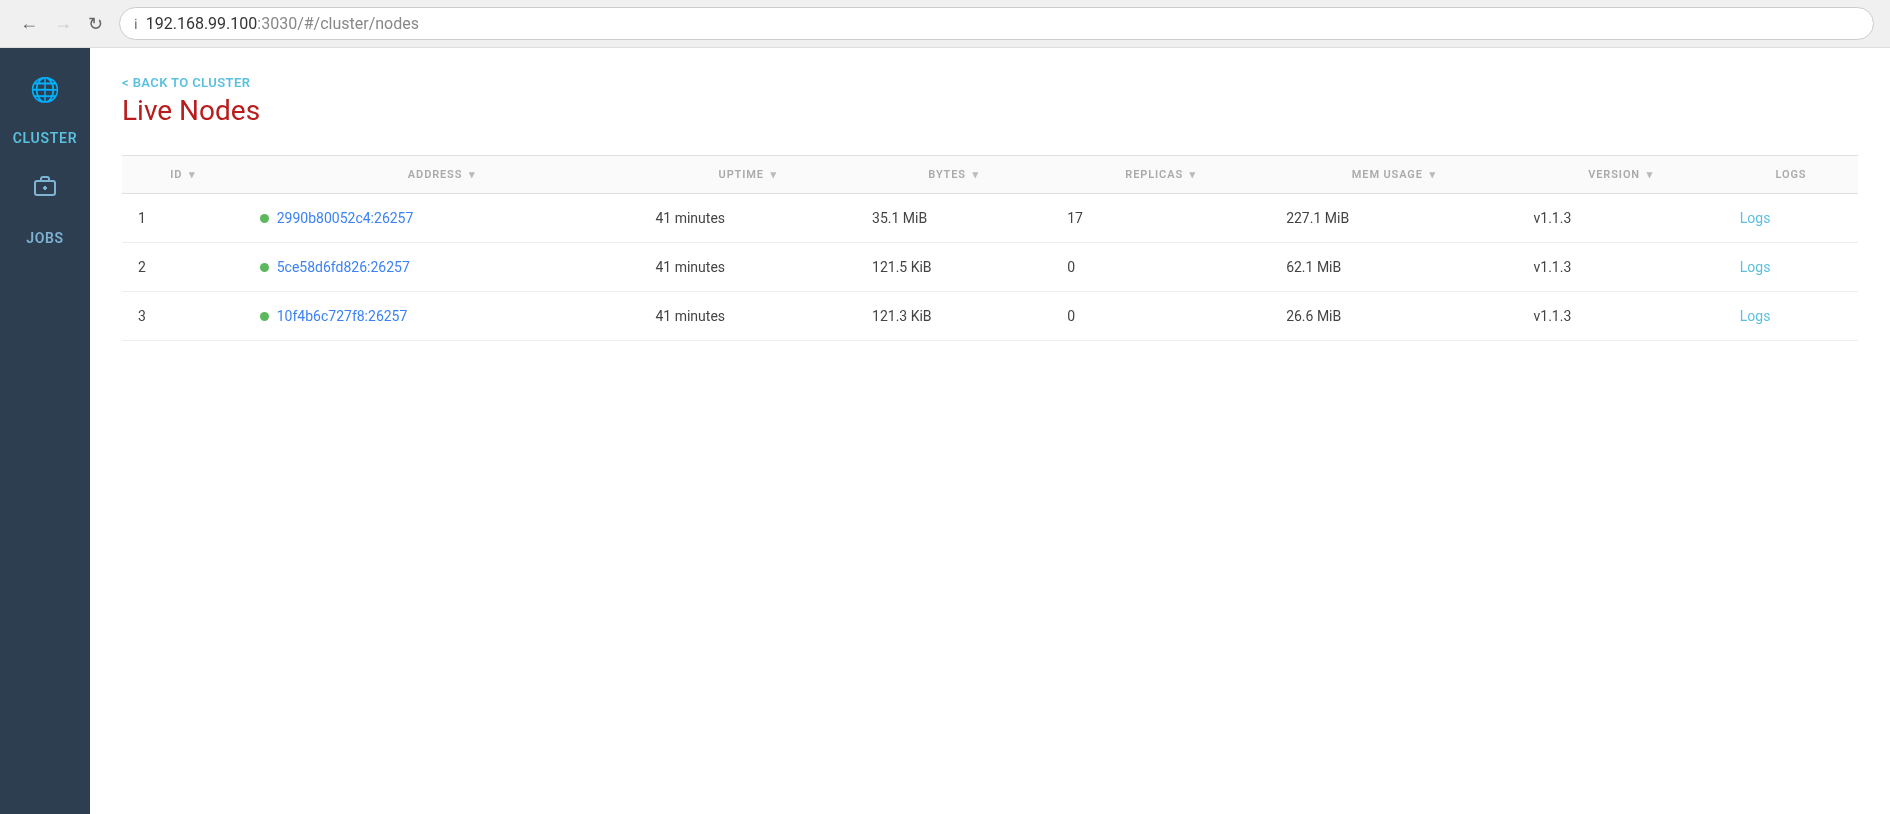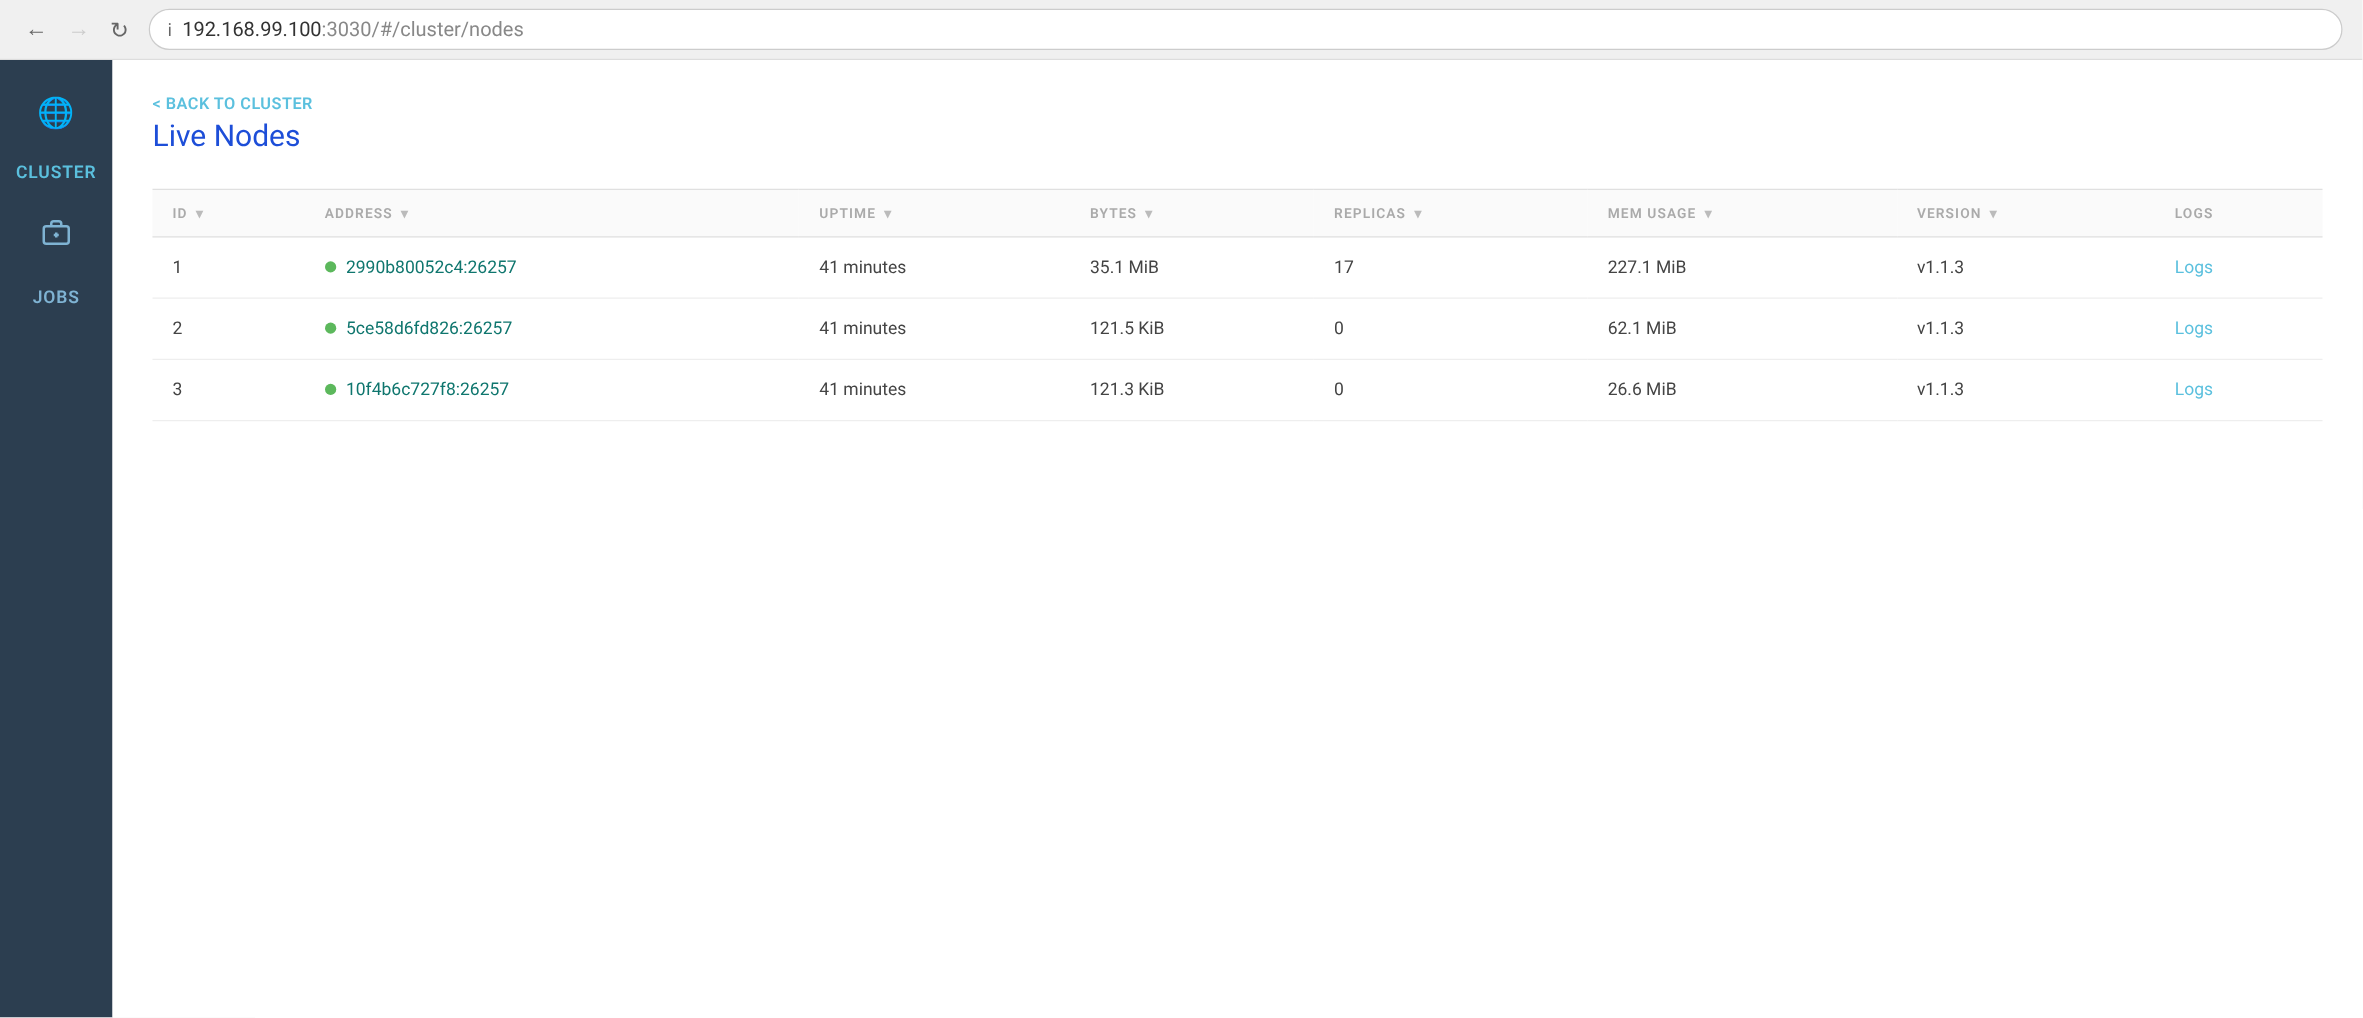--- a/index.html
+++ b/index.html
@@ -50,41 +50,41 @@
     .main-content { flex: 1; background: white; overflow-y: auto; padding: 24px 32px; }
 
     
     .back-link {
       color: #5bc0de; font-size: 13px; font-weight: 600; text-decoration: none;
       letter-spacing: 0.03em; display: inline-block; margin-bottom: 4px;
     }
 
     
     .page-title {
-      font-size: 24px; font-weight: 400; color: #1d4ed8; margin-bottom: 28px;
+      font-size: 28px; font-weight: 400; color: #b91c1c; margin-bottom: 28px;
     }
 
     
     .nodes-table { width: 100%; border-collapse: collapse; }
     .nodes-table thead tr {
       border-top: 1px solid #e0e0e0; border-bottom: 1px solid #e0e0e0;
     }
     .nodes-table th {
-      text-align: left; padding: 12px 16px; font-size: 11px; font-weight: 600;
+      text-align: center; padding: 12px 16px; font-size: 11px; font-weight: 600;
       color: #aaa; letter-spacing: 0.08em; text-transform: uppercase;
       background: #fafafa; white-space: nowrap;
     }
     .nodes-table th .sort-arrow { color: #bbb; margin-left: 3px; }
     .nodes-table tbody tr {
       border-bottom: 1px solid #eee;
     }
     .nodes-table td {
       padding: 16px 16px; font-size: 14px; color: #444;
     }
-    .address-link { color: #0f766e; text-decoration: none; text-align: center; }
+    .address-link { color: #3b82f6; text-decoration: none; text-align: center; }
     .status-dot { display: inline-block; width: 9px; height: 9px; border-radius: 50%; background: #5cb85c; margin-right: 8px; }
     .logs-link { color: #5bc0de; text-decoration: none; font-size: 14px; }
   </style>
 </head>
 <body>
 
 <div class="browser-chrome">
   <div class="nav-buttons">
     <button class="nav-btn">←</button>
     <button class="nav-btn" disabled="">→</button>

